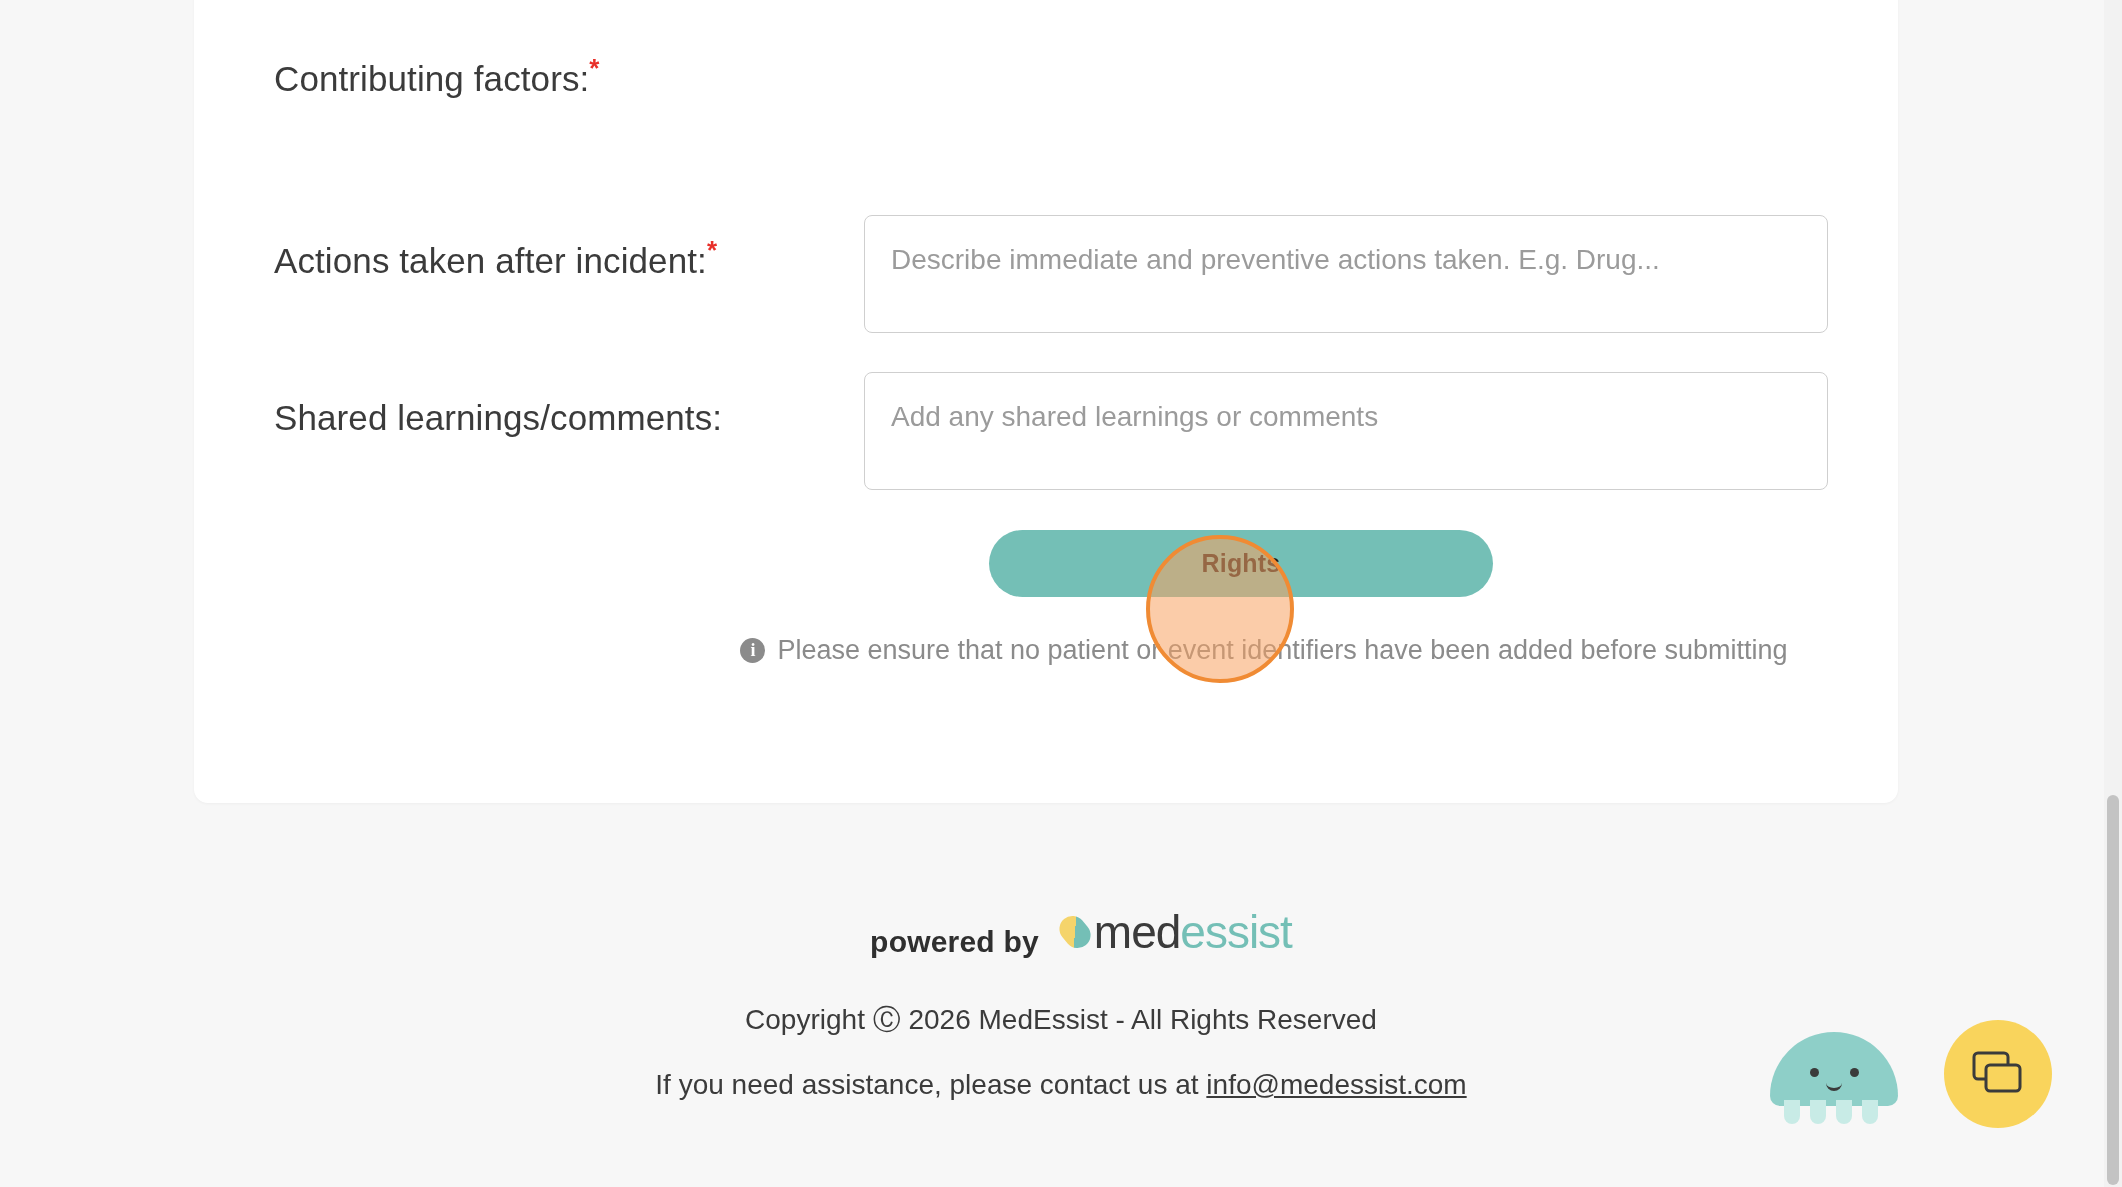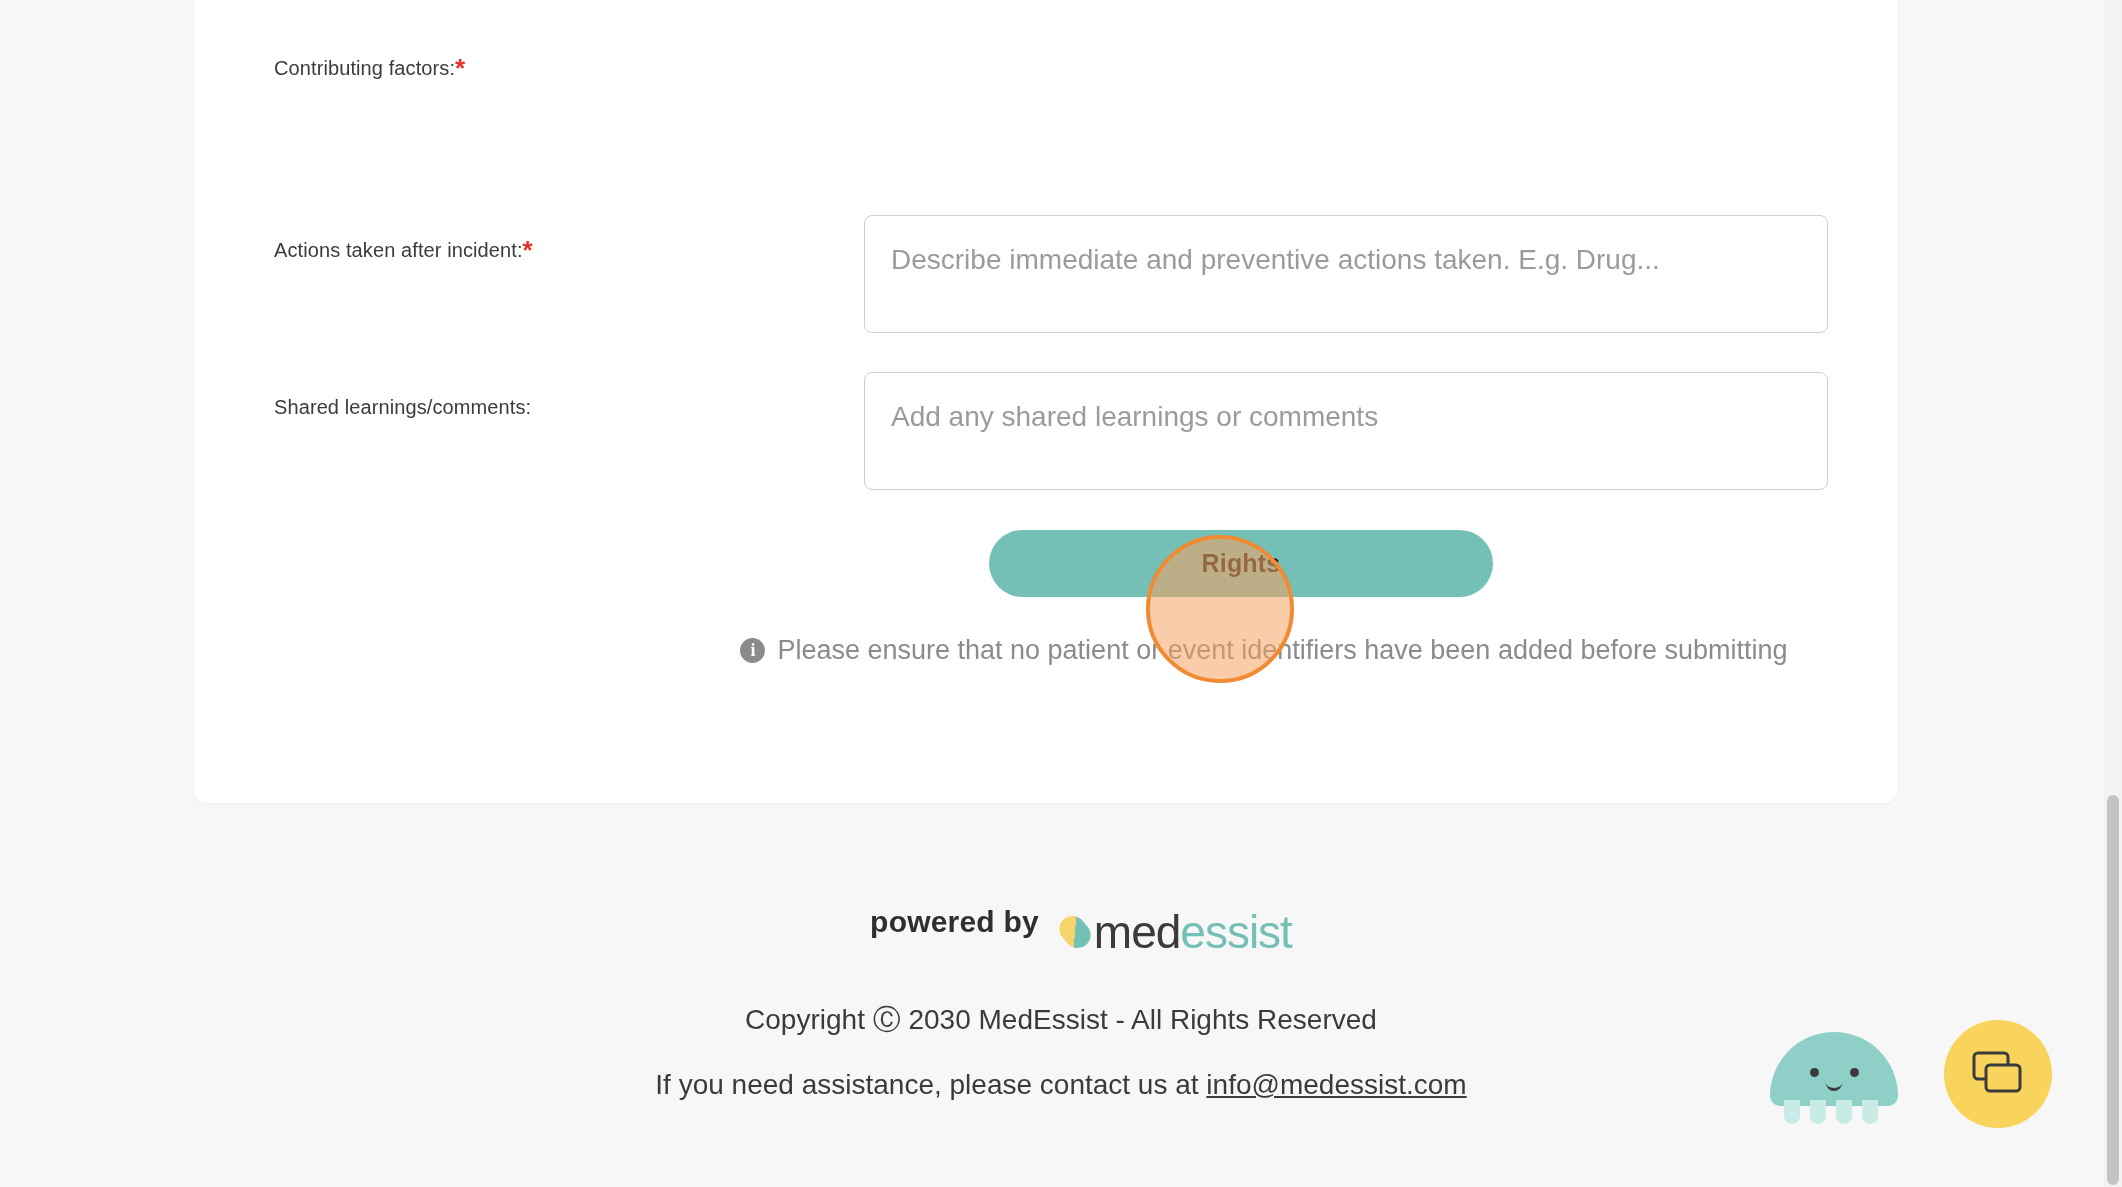--- a/index.html
+++ b/index.html
@@ -35,21 +35,21 @@
   }
 
   .row {
     position: absolute;
     display: flex;
     align-items: flex-start;
   }
 
   .field-label {
     color: #3b3b3b;
-    font-size: 20px;
+    font-size: 35px;
     line-height: 1.35;
     letter-spacing: 0.1px;
   }
   .req-star {
     color: #e8302a;
     font-size: 26px;
     font-weight: 700;
     vertical-align: top;
     line-height: 1;
   }
@@ -166,21 +166,21 @@
   
   .footer {
     position: absolute;
     left: 0;
     top: 905px;
     width: 2122px;
     text-align: center;
   }
   .powered {
     display: flex;
-    align-items: flex-start;
+    align-items: flex-end;
     justify-content: center;
     gap: 23px;
     padding-left: 40px;
   }
   .powered-text {
     font-size: 30px;
     font-weight: 700;
     color: #2f2f2f;
     letter-spacing: 0.2px;
   }
@@ -331,21 +331,21 @@
 
 <div class="footer">
   <div class="powered">
     <span class="powered-text">powered by</span>
     <span class="brand">
       <span class="pill"></span>
       <span class="med">med</span>
       <span class="essist">essist</span>
     </span>
   </div>
-  <div class="copyright">Copyright Ⓒ 2030 MedEssist - All Rights Reserved</div>
+  <div class="copyright">Copyright Ⓒ 2026 MedEssist - All Rights Reserved</div>
   <div class="assist">
     <span>If you need assistance, please contact us at </span><a href="#">info@medessist.com</a>
   </div>
 </div>
 
 <div class="mascot">
   <div class="body"></div>
   <div class="eye l"></div>
   <div class="eye r"></div>
   <div class="mouth"></div>

